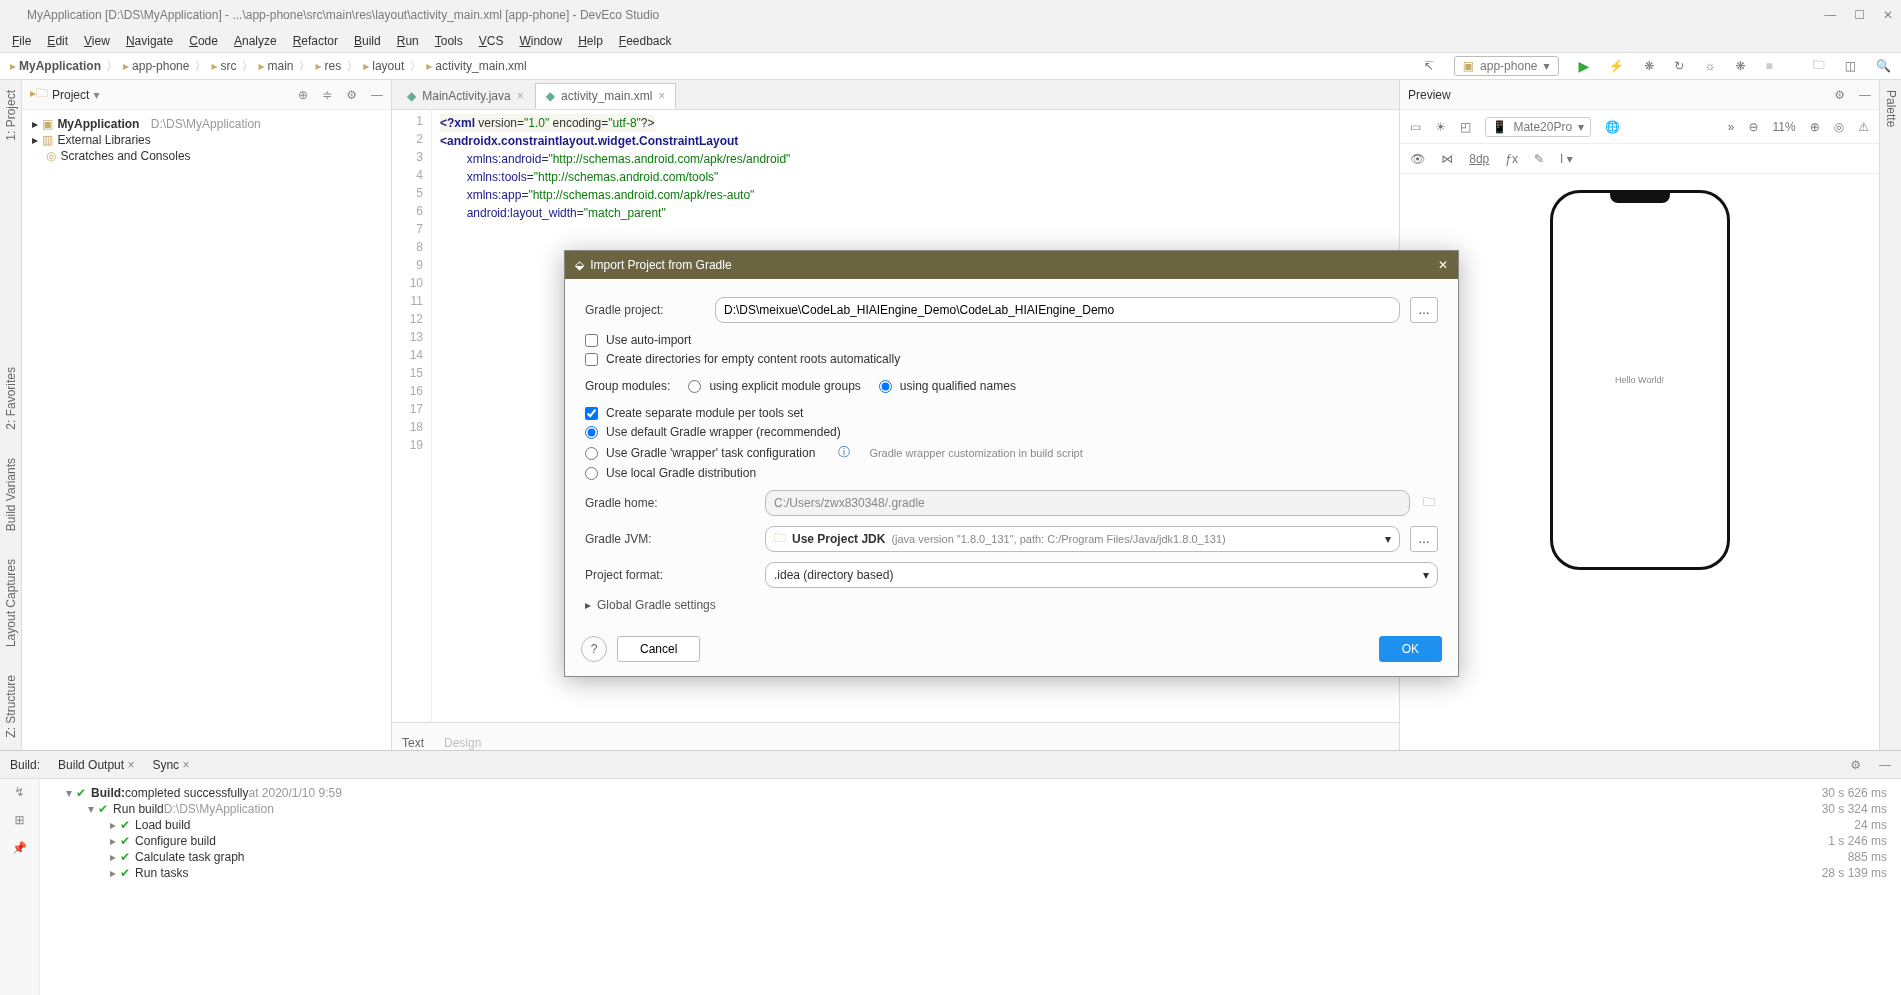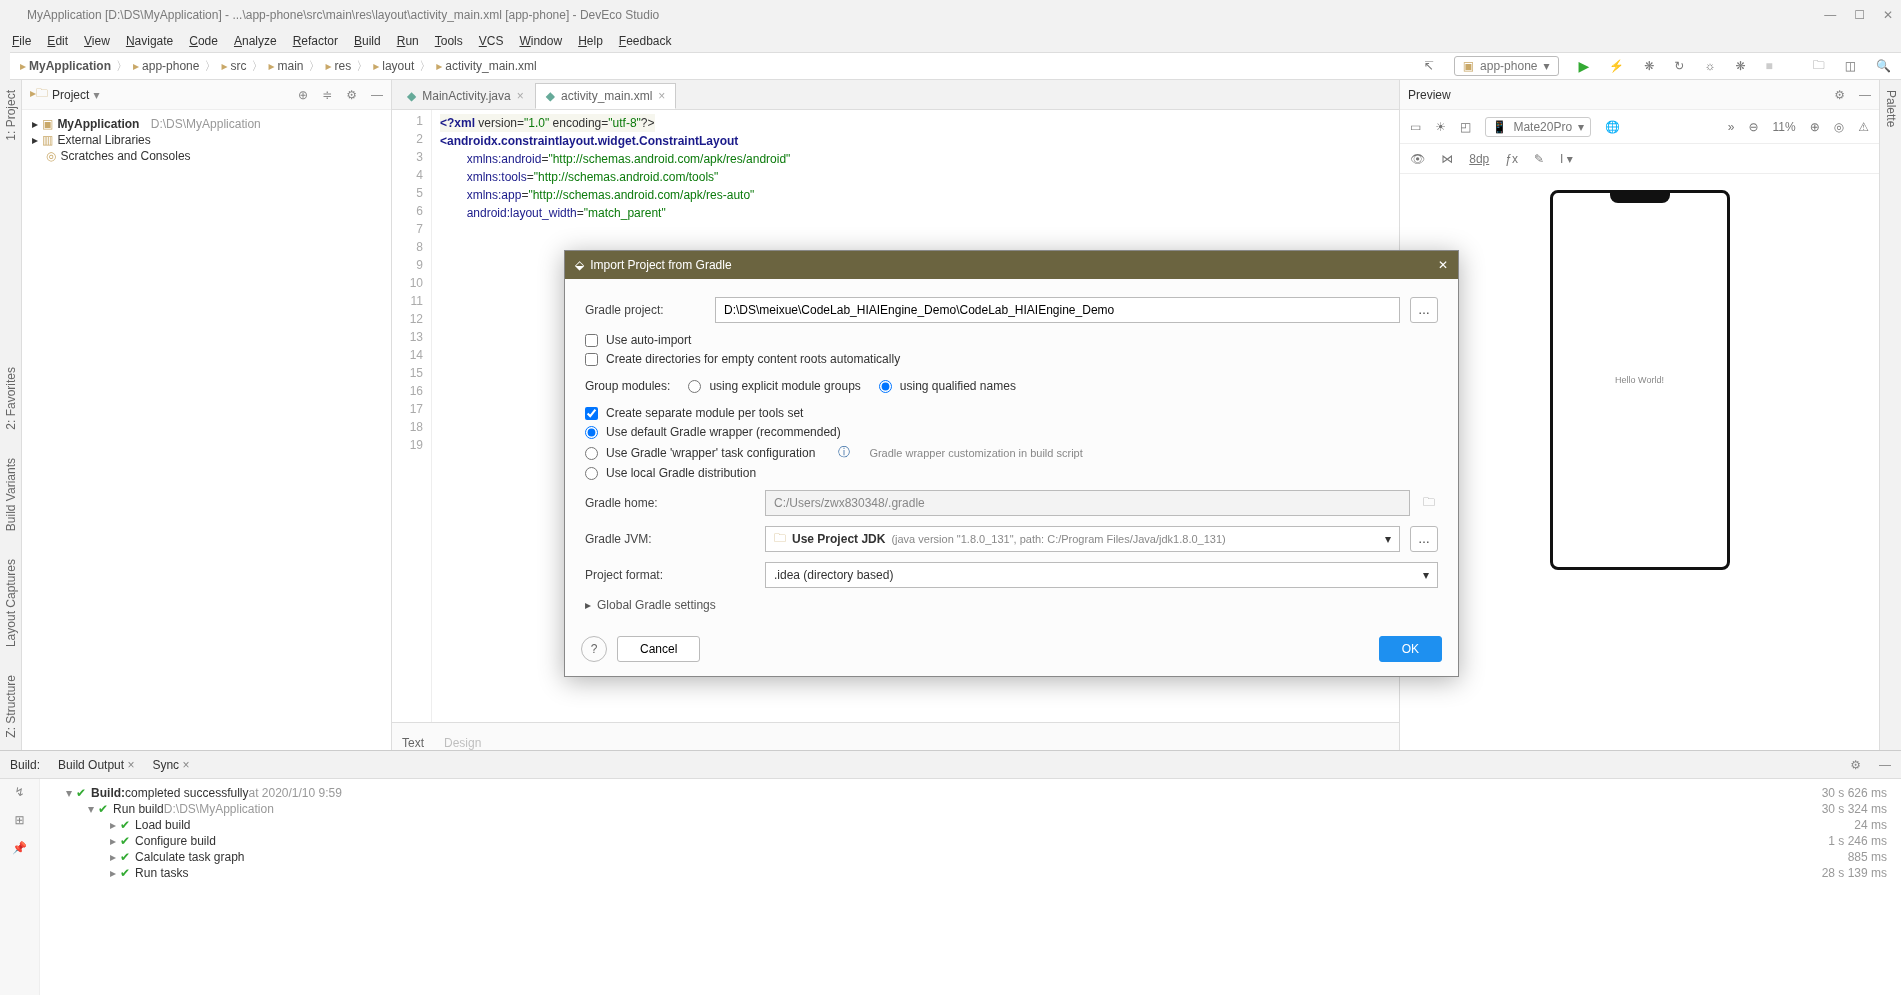--- a/index.html
+++ b/index.html
@@ -3,21 +3,21 @@
 <meta charset="utf-8">
 <style>
 *{margin:0;padding:0;box-sizing:border-box;font-family:"Segoe UI",Arial,sans-serif;font-size:12px;}
 body{background:#f2f2f2;color:#333;overflow:hidden;width:1901px;height:995px;position:relative;}
 .titlebar{background:#f2f2f2;height:30px;display:flex;align-items:center;padding:0 8px;justify-content:space-between;margin-left:19px;}
 .titlebar .t{color:#7a7a7a;}
 .titlebar .winbtns{display:flex;gap:18px;color:#888;}
 .menubar{height:22px;display:flex;align-items:center;padding:0 6px;gap:4px;}
 .menubar span{padding:2px 6px;cursor:pointer;}
 .menubar span u{text-decoration:underline;}
-.crumbbar{height:28px;background:#fff;border-top:1px solid #ddd;border-bottom:1px solid #ddd;display:flex;align-items:center;padding:12px 10px;justify-content:space-between;margin-left:10px;}
+.crumbbar{height:28px;background:#fff;border-top:1px solid #ddd;border-bottom:1px solid #ddd;display:flex;align-items:center;padding:12px 10px;justify-content:space-between;}
 .crumbs{display:flex;align-items:center;gap:2px;color:#555;}
 .crumbs .sep{color:#aaa;margin:0 3px;}
 .crumbs .folder-ico{color:#c9a868;margin-right:3px;}
 .toolbar-right{display:flex;gap:20px;align-items:center;color:#777;}
 .runconf{border:1px solid #bbb;border-radius:3px;padding:2px 8px;display:flex;align-items:center;gap:6px;}
 .playbtn{color:#3a3;font-size:14px;}
 
 .workarea{display:flex;height:calc(100% - 30px - 22px - 28px - 245px);background:#fff;}
 .leftgutter{width:22px;background:#f2f2f2;border-right:1px solid #ddd;display:flex;flex-direction:column;align-items:center;gap:20px;padding-top:6px;}
 .leftgutter .vtab{writing-mode:vertical-rl;transform:rotate(180deg);color:#666;padding:4px 2px;cursor:pointer;}
@@ -44,21 +44,21 @@
 .code .tag{color:#1a1a8a;font-weight:bold;}
 .code .line1bg{background:#f6f6ee;display:inline-block;}
 .bottabs{height:28px;border-top:1px solid #ddd;display:flex;align-items:flex-end;padding-left:10px;gap:20px;background:#fafafa;}
 .bottabs span{color:#666;}
 
 .previewpanel{width:480px;border-left:1px solid #ddd;display:flex;flex-direction:column;}
 .devicerow{height:34px;border-bottom:1px solid #eee;display:flex;align-items:center;gap:14px;padding:0 10px;color:#777;}
 .devdd{border:1px solid #ccc;padding:2px 6px;border-radius:3px;display:flex;gap:6px;}
 .dptoolbar{height:30px;border-bottom:1px solid #eee;display:flex;align-items:center;gap:16px;padding:0 10px;color:#777;}
 .phonepreview{flex:1;display:flex;align-items:flex-start;justify-content:center;padding-top:16px;}
-.phone{width:180px;height:380px;border:3px solid #111;border-radius:8px;background:#fff;position:relative;display:flex;align-items:center;justify-content:center;}
+.phone{width:180px;height:380px;border:3px solid #111;border-radius:30px;background:#fff;position:relative;display:flex;align-items:center;justify-content:center;}
 .phone .notch{position:absolute;top:0;left:50%;transform:translateX(-50%);width:60px;height:10px;background:#111;border-radius:0 0 8px 8px;}
 .phone .hw{color:#888;font-size:9px;}
 
 .buildpanel{height:245px;border-top:1px solid #ccc;background:#fff;display:flex;flex-direction:column;}
 .buildtabs{height:28px;display:flex;align-items:center;padding:0 10px;gap:18px;background:#f2f2f2;border-bottom:1px solid #ddd;justify-content:space-between;}
 .buildtabs .l{display:flex;gap:18px;align-items:center;}
 .buildtabs .i{color:#888;}
 .buildbody{flex:1;display:flex;}
 .buildside{width:40px;background:#f7f7f7;border-right:1px solid #eee;display:flex;flex-direction:column;align-items:center;gap:14px;padding-top:6px;color:#888;}
 .buildtree{flex:1;padding:6px 14px;}
@@ -67,21 +67,21 @@
 .buildtree .dim{color:#999;}
 .brow .lft{display:flex;align-items:center;}
 
 
 .modal{position:absolute;left:564px;top:250px;width:895px;background:#fcfcfc;border:1px solid #888;box-shadow:0 4px 24px rgba(0,0,0,.3);}
 .modal .mhdr{background:#6b6440;color:#fff;height:28px;display:flex;align-items:center;justify-content:space-between;padding:0 10px;}
 .modal .mhdr .x{cursor:pointer;}
 .modal .mbody{padding:18px 20px 14px;}
 .frow{display:flex;align-items:center;margin-bottom:10px;gap:10px;}
 .frow label{width:120px;color:#444;}
-.finput{flex:1;border:1px solid #bbb;border-radius:0;height:26px;padding:0 8px;background:#fff;}
+.finput{flex:1;border:1px solid #bbb;border-radius:9px;height:26px;padding:0 8px;background:#fff;}
 .finput.dis{background:#f3f3f3;color:#888;}
 .dots{width:28px;height:26px;border:1px solid #bbb;border-radius:3px;background:#fff;display:flex;align-items:center;justify-content:center;}
 .chkrow,.radrow{display:flex;align-items:center;gap:8px;margin:5px 0 5px 0;}
 .chkrow input,.radrow input{margin-top:1px;}
 .groupmod{display:flex;align-items:center;gap:18px;margin:8px 0;}
 .hint{color:#888;font-size:11px;}
 .collapser{display:flex;align-items:center;gap:6px;color:#555;margin-top:10px;}
 .mfoot{display:flex;justify-content:space-between;align-items:center;padding:10px 16px 14px;}
 .helpbtn{width:26px;height:26px;border:1px solid #bbb;border-radius:50%;display:flex;align-items:center;justify-content:center;color:#666;}
 .btn{padding:5px 22px;border:1px solid #bbb;border-radius:3px;background:#fff;cursor:pointer;}

